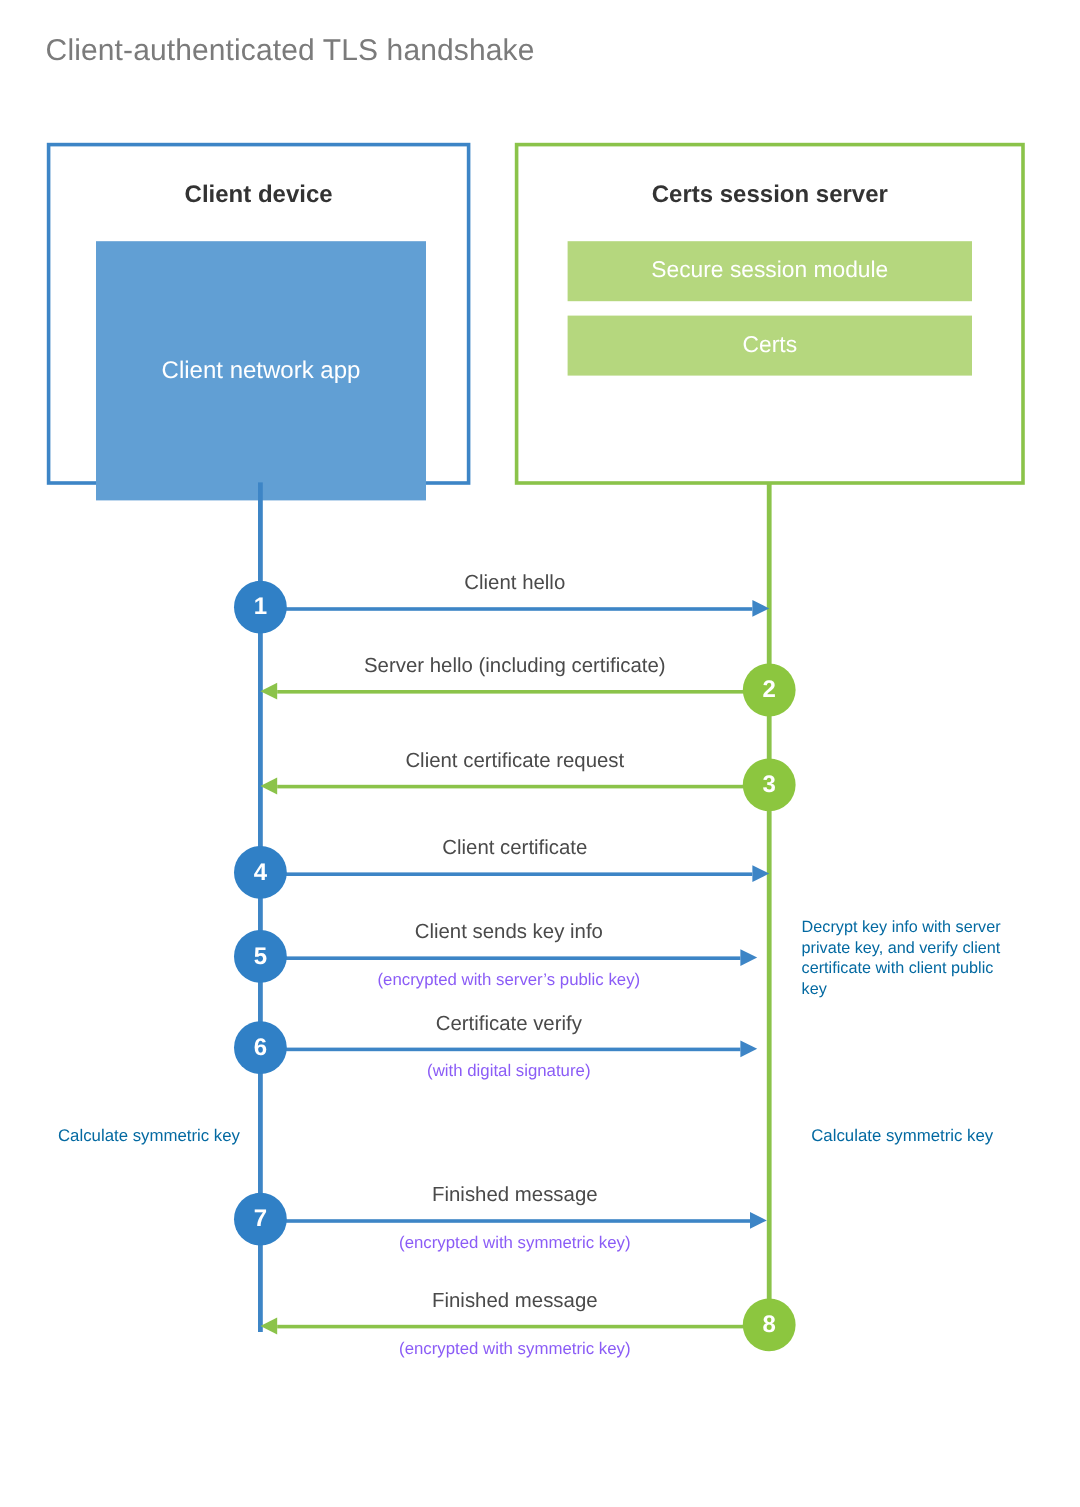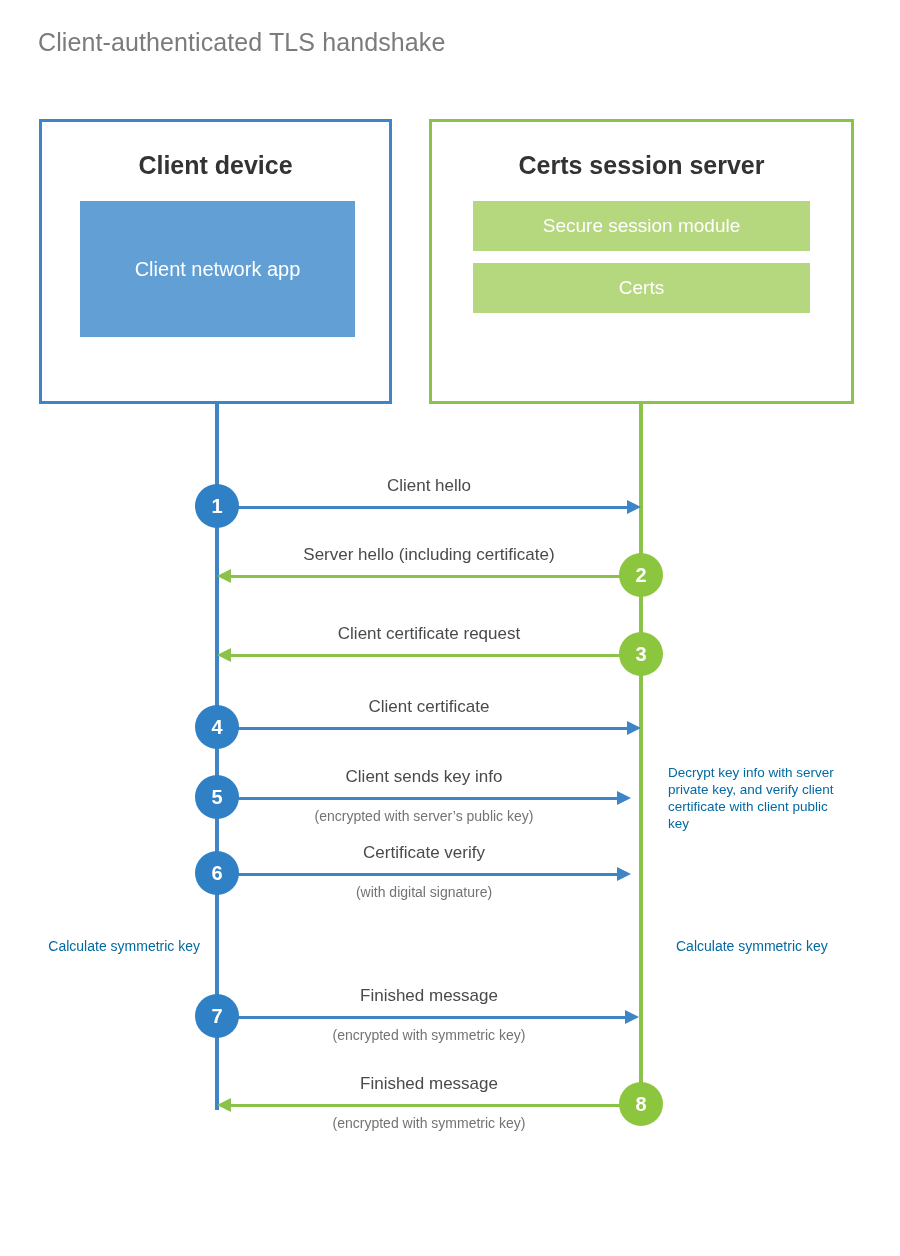--- a/index.html
+++ b/index.html
@@ -48,31 +48,31 @@
     width: 425px;
     height: 285px;
     border: 3px solid #8bc34a;
   }
   .entity-title {
     position: absolute;
     top: 29px;
     left: 0;
     width: 100%;
     text-align: center;
-    font-size: 25px;
+    font-size: 20px;
     font-weight: 700;
     color: #333333;
   }
 
   .client-app {
     position: absolute;
     left: 38px;
     top: 79px;
     width: 275px;
-    height: 136px;
+    height: 216px;
     background: #619fd4;
     color: #ffffff;
     font-size: 20px;
     font-weight: 400;
     line-height: 28px;
     display: flex;
     align-items: center;
     justify-content: center;
     text-align: center;
     padding: 0 16px;
@@ -140,21 +140,21 @@
     font-size: 17px;
     color: #4a4a4a;
     bottom: 10px;
     white-space: nowrap;
   }
   .msg-sublabel {
     position: absolute;
     width: 100%;
     text-align: center;
     font-size: 14px;
-    color: #737373;
+    color: #8b5cf6;
     top: 11px;
     white-space: nowrap;
   }
 
   
   .step-circle {
     position: absolute;
     width: 44px;
     height: 44px;
     border-radius: 50%;

